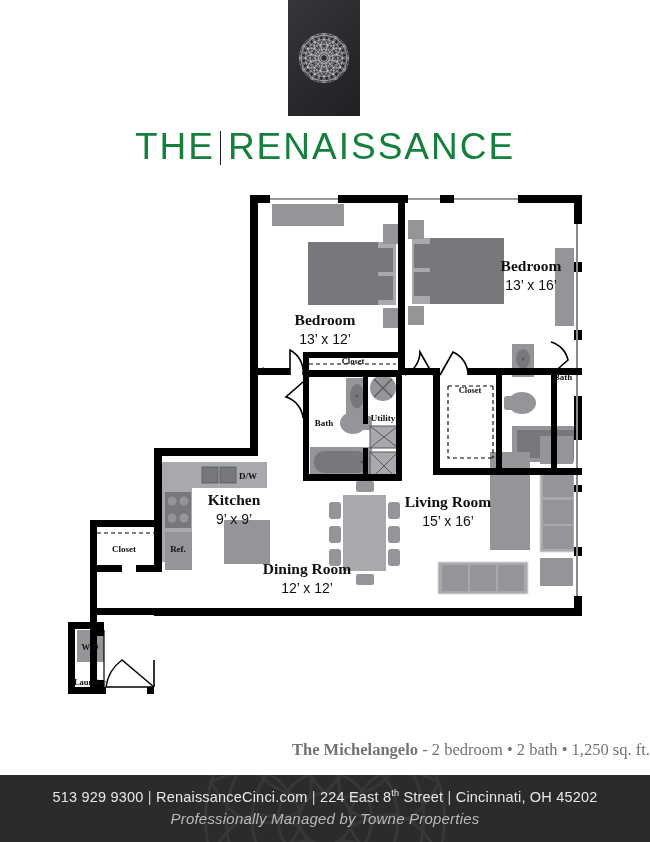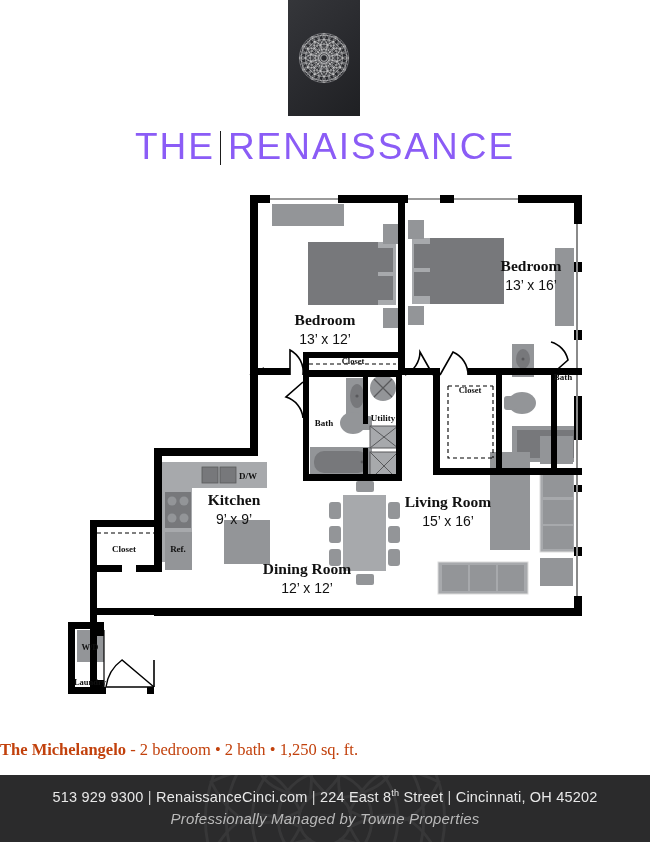--- a/index.html
+++ b/index.html
@@ -20,21 +20,21 @@
   }
   .logo-block svg{display:block;}
 
   
   .wordmark{
     position:absolute;left:0;right:0;top:126px;
     text-align:center;
     font-family:"Liberation Sans", sans-serif;
     font-size:37px;
     letter-spacing:2.0px;
-    color:#8b5cf6;
+    color:#15803d;
     font-weight:300;
     white-space:nowrap;
   }
   .wordmark .bar{
     display:inline-block;width:1px;height:34px;background:#1b1b1b;
     vertical-align:-6px;margin:0 7px 0 5px;
   }
 
   
   .plan{
@@ -43,23 +43,23 @@
   .plan svg{display:block;width:550px;height:550px;}
 
   
   .rm-name{font-family:"Liberation Serif",serif;font-weight:bold;fill:#111;}
   .rm-dim{font-family:"Liberation Sans",sans-serif;fill:#111;}
   .sm-label{font-family:"Liberation Serif",serif;font-weight:bold;fill:#111;}
 
   
   .caption{
     position:absolute;left:0;right:0;top:740px;
-    text-align:left;
+    text-align:right;
     font-size:16.5px;
-    color:#c2410c;
+    color:#737373;
     white-space:nowrap;
   }
   .caption .plan-name{font-weight:bold;}
 
   
   .footer{
     position:absolute;left:0;right:0;bottom:0;height:67px;
     background:#2b2b2c;
     overflow:hidden;
   }

